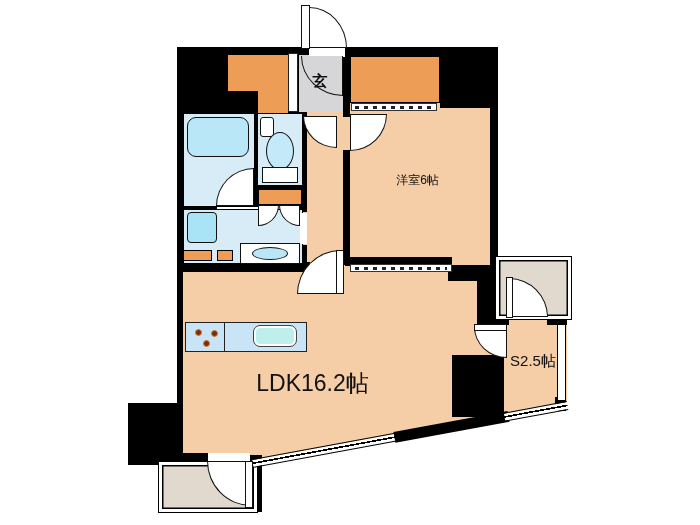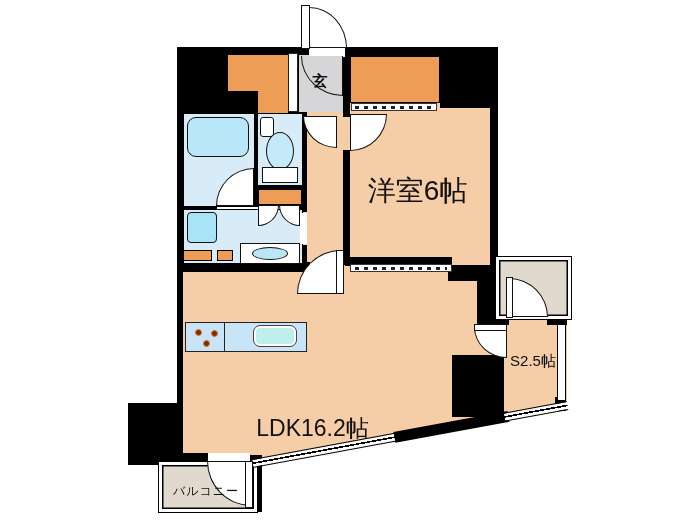--- a/index.html
+++ b/index.html
@@ -129,18 +129,17 @@
   <div class="fixture" style="left:195px;top:329px;width:7px;height:7px;border-radius:50%;background:#7B2D0B;border:1.3px solid #D97B2E;"></div>
   <div class="fixture" style="left:211px;top:330px;width:7px;height:7px;border-radius:50%;background:#7B2D0B;border:1.3px solid #D97B2E;"></div>
   <div class="fixture" style="left:203px;top:340px;width:7px;height:7px;border-radius:50%;background:#7B2D0B;border:1.3px solid #D97B2E;"></div>
   <div class="fixture" style="left:254px;top:326px;width:42px;height:20px;background:#BFEFEC;border:2px solid #fff;outline:1px solid #444;border-radius:6px;"></div>
 
   <div class="abs" style="left:208px;top:453px;width:42px;height:10px;background:#fff;"></div>
   <div class="qd" style="left:207px;top:461px;width:44px;height:45px;border-radius:0 0 0 100%;"></div>
   <div class="leaf" style="left:245px;top:461px;width:8px;height:47px;"></div>
 
   <div class="label" style="left:306px;top:72px;width:28px;font-size:15px;font-weight:bold;">玄</div>
-  <div class="label" style="left:355px;top:172px;width:125px;font-size:28px;">洋室6帖</div>
-  <div class="label" style="left:230px;top:368px;width:165px;font-size:23px;margin-top:45px;">LDK16.2帖</div>
+  <div class="label" style="left:355px;top:172px;width:125px;font-size:12px;">洋室6帖</div>
+  <div class="label" style="left:230px;top:368px;width:165px;font-size:23px;">LDK16.2帖</div>
   <div class="label" style="left:500px;top:352px;width:66px;font-size:15px;">S2.5帖</div>
-  <div class="label" style="left:162px;top:483px;width:88px;font-size:12px;letter-spacing:1px;">バルコニー</div>
 
 </div>
 
 </body></html>

